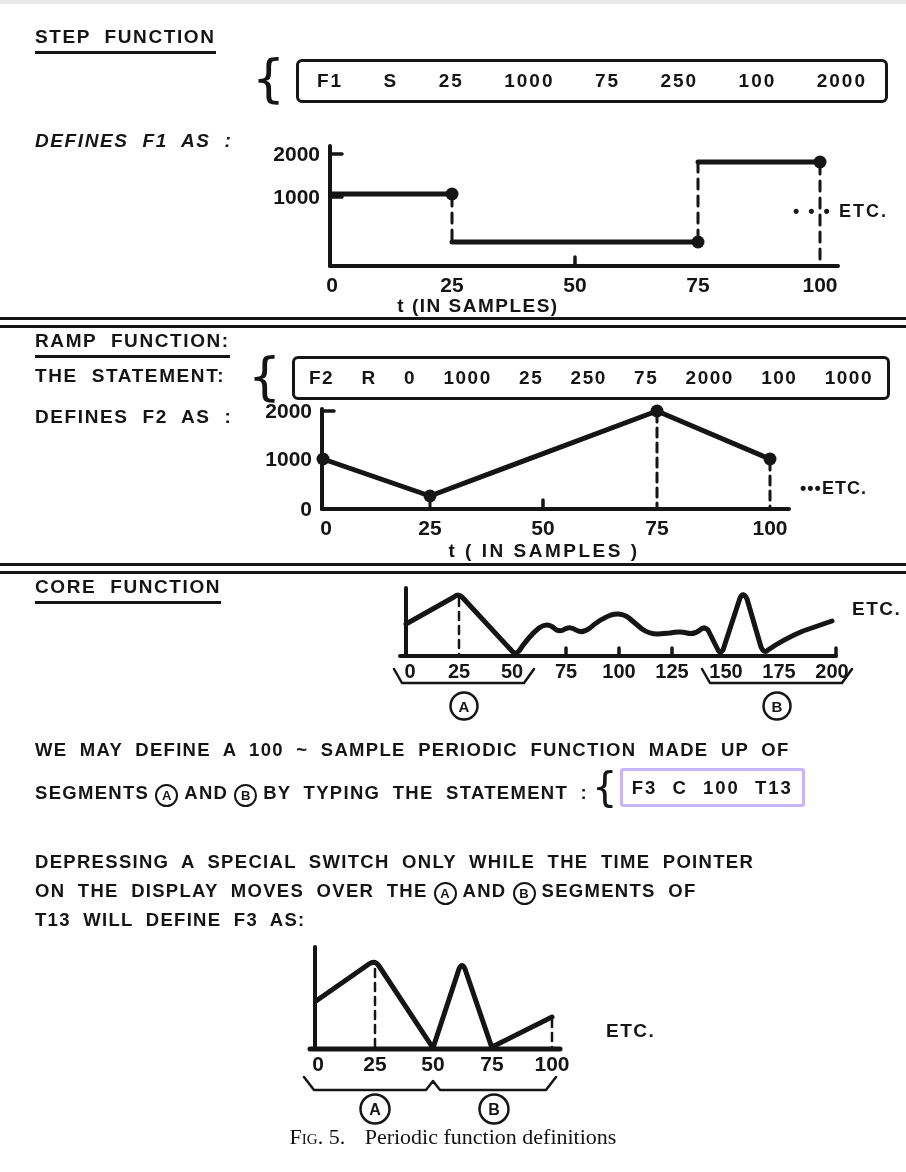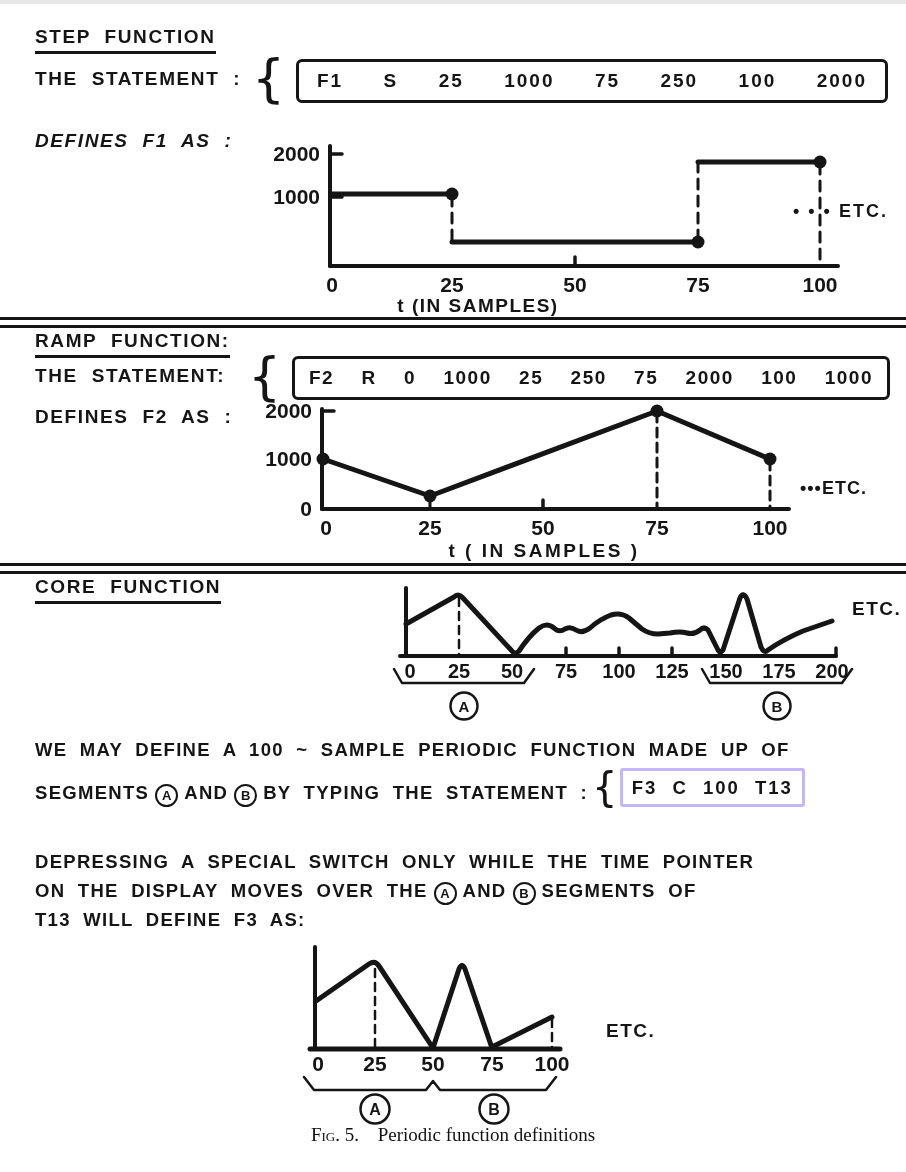--- a/index.html
+++ b/index.html
@@ -43,31 +43,30 @@
   .inline-box{
     border:3px solid #c4b5fd;border-radius:3px;padding:2px 9px;
     letter-spacing:2px;word-spacing:8px;flex:0 0 auto;
   }
   .inline-brace{
     font-weight:400;font-size:40px;line-height:1;margin:0 1px 0 4px;
     font-family:"DejaVu Sans",sans-serif;flex:0 0 auto;
   }
   .caption{
     position:absolute;left:0;top:1120px;width:906px;text-align:center;
-    font-family:"Liberation Serif",serif;font-size:19px;color:#111;
+    font-family:"Liberation Serif",serif;font-size:22px;color:#111;
   }
   .caption .fig-label{font-variant:small-caps;margin-right:14px;}
 </style>
 </head>
 <body>
 
 <div class="page">
 
   <div class="t heading" style="left:35px;top:22px;">STEP FUNCTION</div>
-  <div class="t" style="left:35px;top:64px;">THE STATEMENT :</div>
   <div class="brace" style="left:252px;top:48px;">{</div>
   <div class="stmt-box" style="left:296px;top:55px;width:592px;height:44px;">
     <span>F1</span>
     <span>S</span>
     <span>25</span>
     <span>1000</span>
     <span>75</span>
     <span>250</span>
     <span>100</span>
     <span>2000</span>

